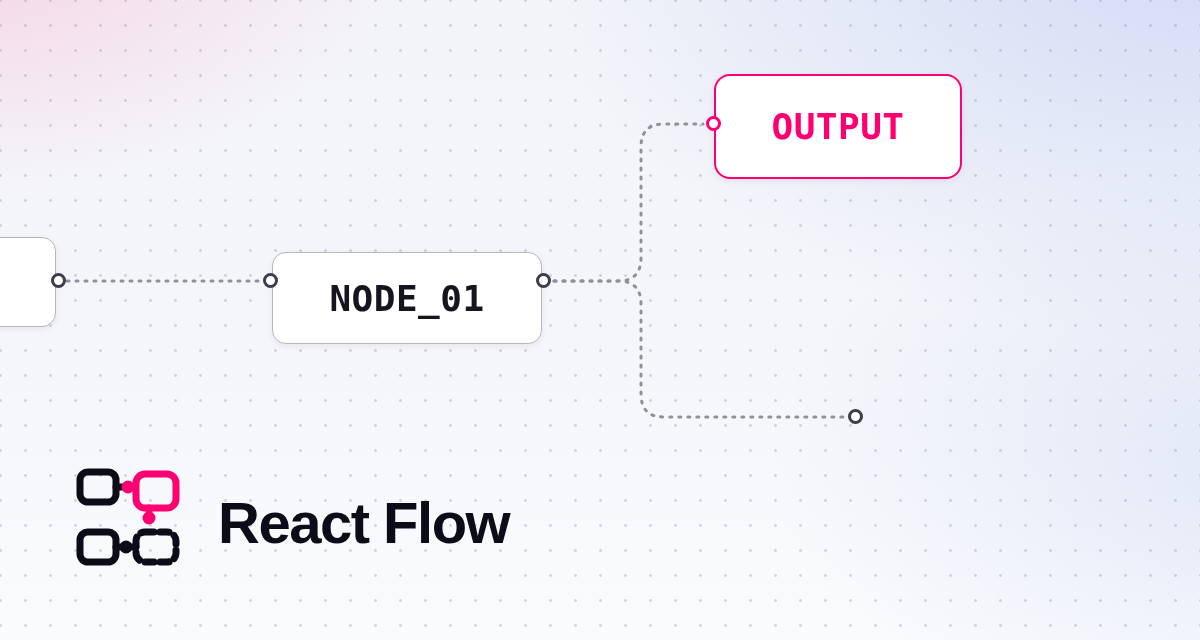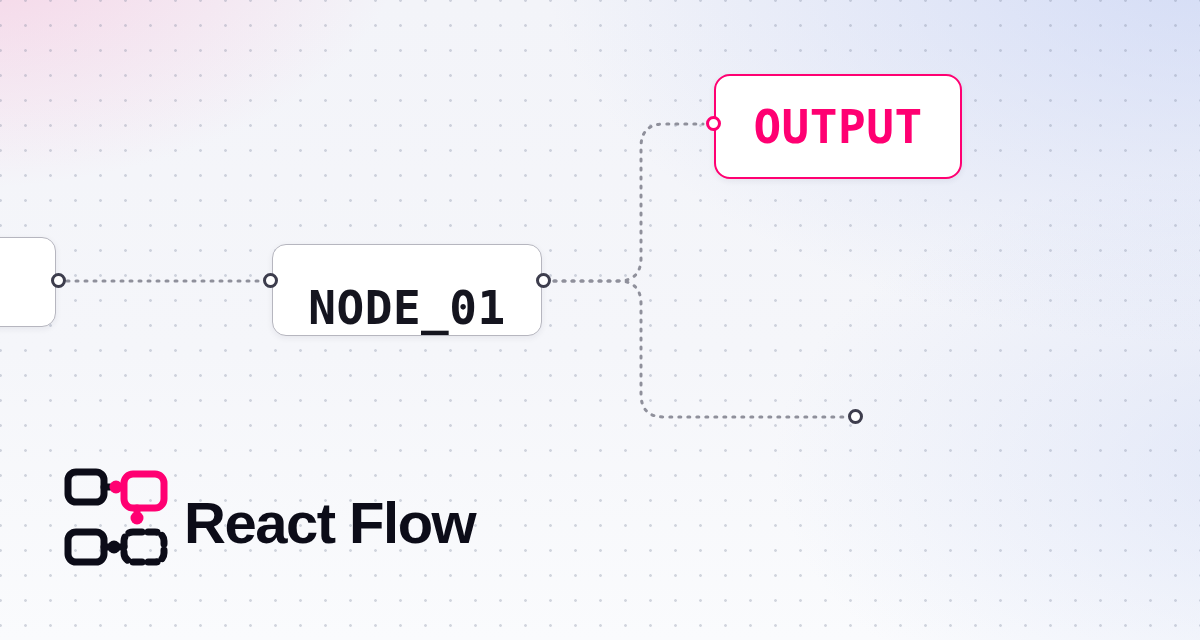--- a/index.html
+++ b/index.html
@@ -39,26 +39,26 @@
     position: absolute;
     background: #ffffff;
     border: 1.5px solid var(--node-border, #b6b6bf);
     border-radius: 14px;
     box-shadow: 0 2px 6px rgba(25,25,50,0.07);
     display: flex;
     align-items: center;
     justify-content: center;
     font-family: "DejaVu Sans Mono", monospace;
     font-weight: 600;
-    font-size: 46px;
+    font-size: 36px;
     color: var(--text-dark, #15151f);
     letter-spacing: 0.5px;
   }
   .node.partial { left: -78px; top: 237px; width: 132px; height: 88px; }
-  .node.node01  { left: 272px;  top: 244px; width: 268px; height: 90px; align-items: flex-end; }
+  .node.node01  { left: 272px;  top: 252px; width: 268px; height: 90px; }
   .node.node02  { left: 856px;  top: 371px; width: 270px; height: 92px; }
   .node.output  {
     left: 714px; top: 74px; width: 244px; height: 101px;
     border: 2px solid var(--accent-pink, #ff0072);
     border-radius: 16px;
     color: var(--accent-pink, #ff0072);
     font-weight: 700;
   }
 
   .handle {
@@ -66,25 +66,25 @@
     width: 9px; height: 9px;
     background: #ffffff;
     border: 3.5px solid var(--handle-dark, #3d3d4d);
     border-radius: 50%;
     box-sizing: content-box;
   }
   .handle.pink { border-color: var(--accent-pink, #ff0072); }
 
   .brand {
     position: absolute;
-    left: 64px;
+    left: 76px;
     top: 466px;
     display: flex;
     align-items: center;
-    gap: 16px;
+    gap: 38px;
   }
   .wordmark {
     font-family: "Liberation Sans", sans-serif;
     font-weight: 800;
     font-size: 58px;
     letter-spacing: -1.5px;
     color: var(--logo-dark, #0c0c18);
     line-height: 1;
     padding-top: 6px;
   }

